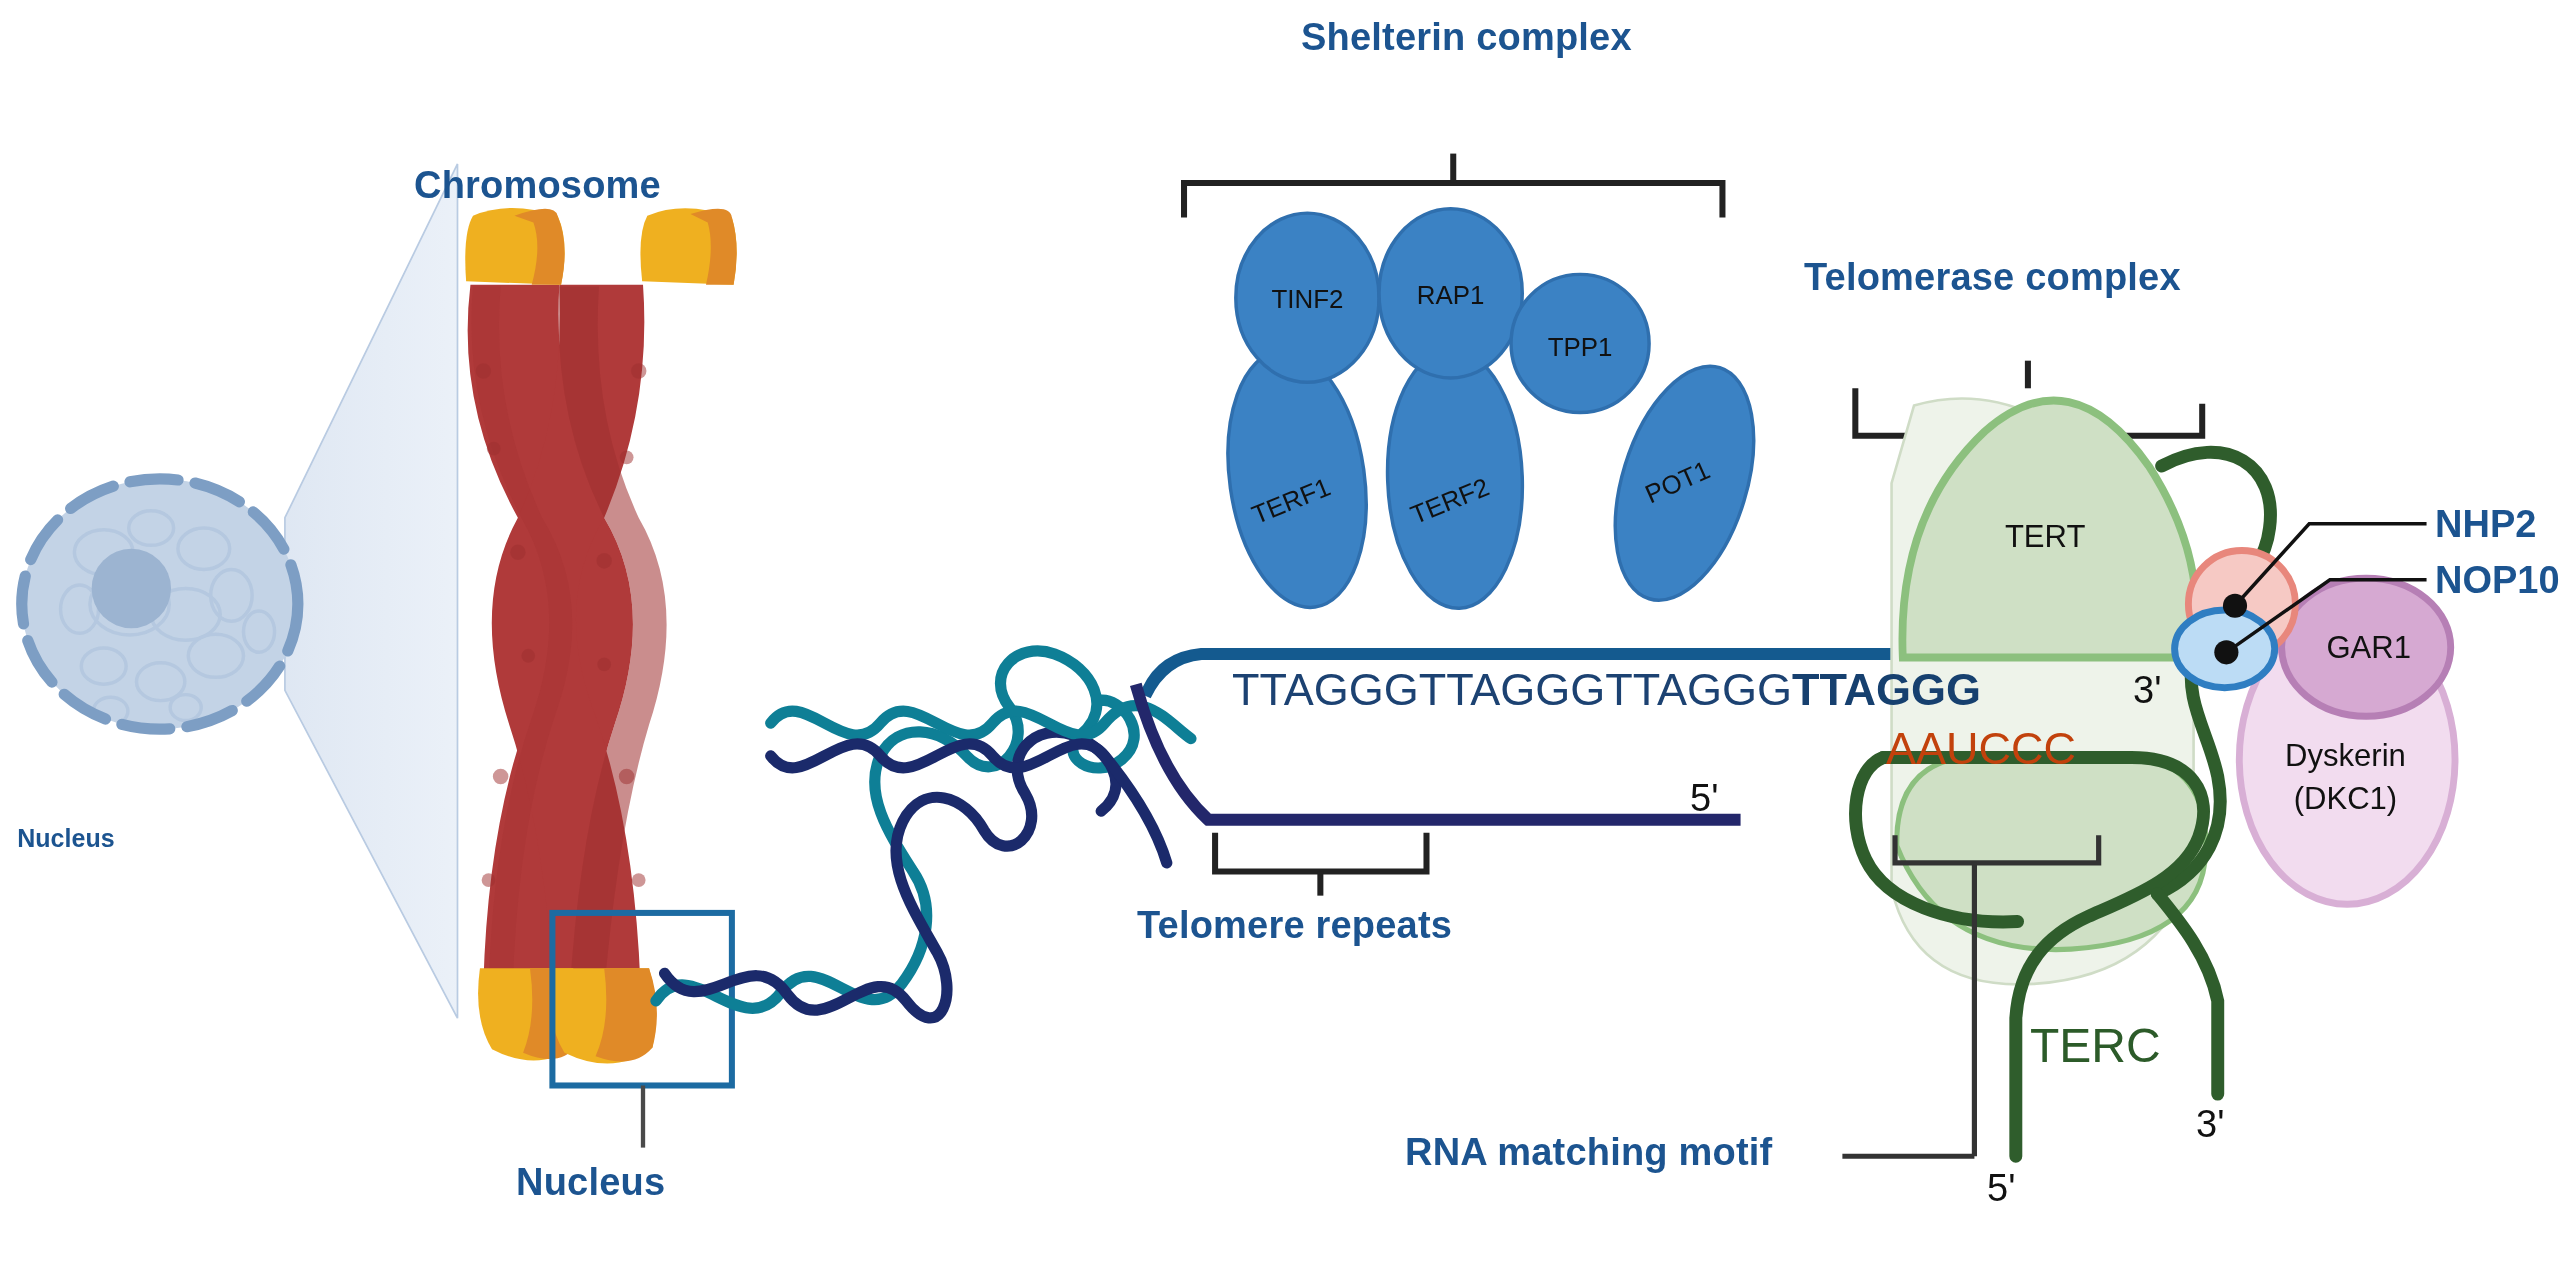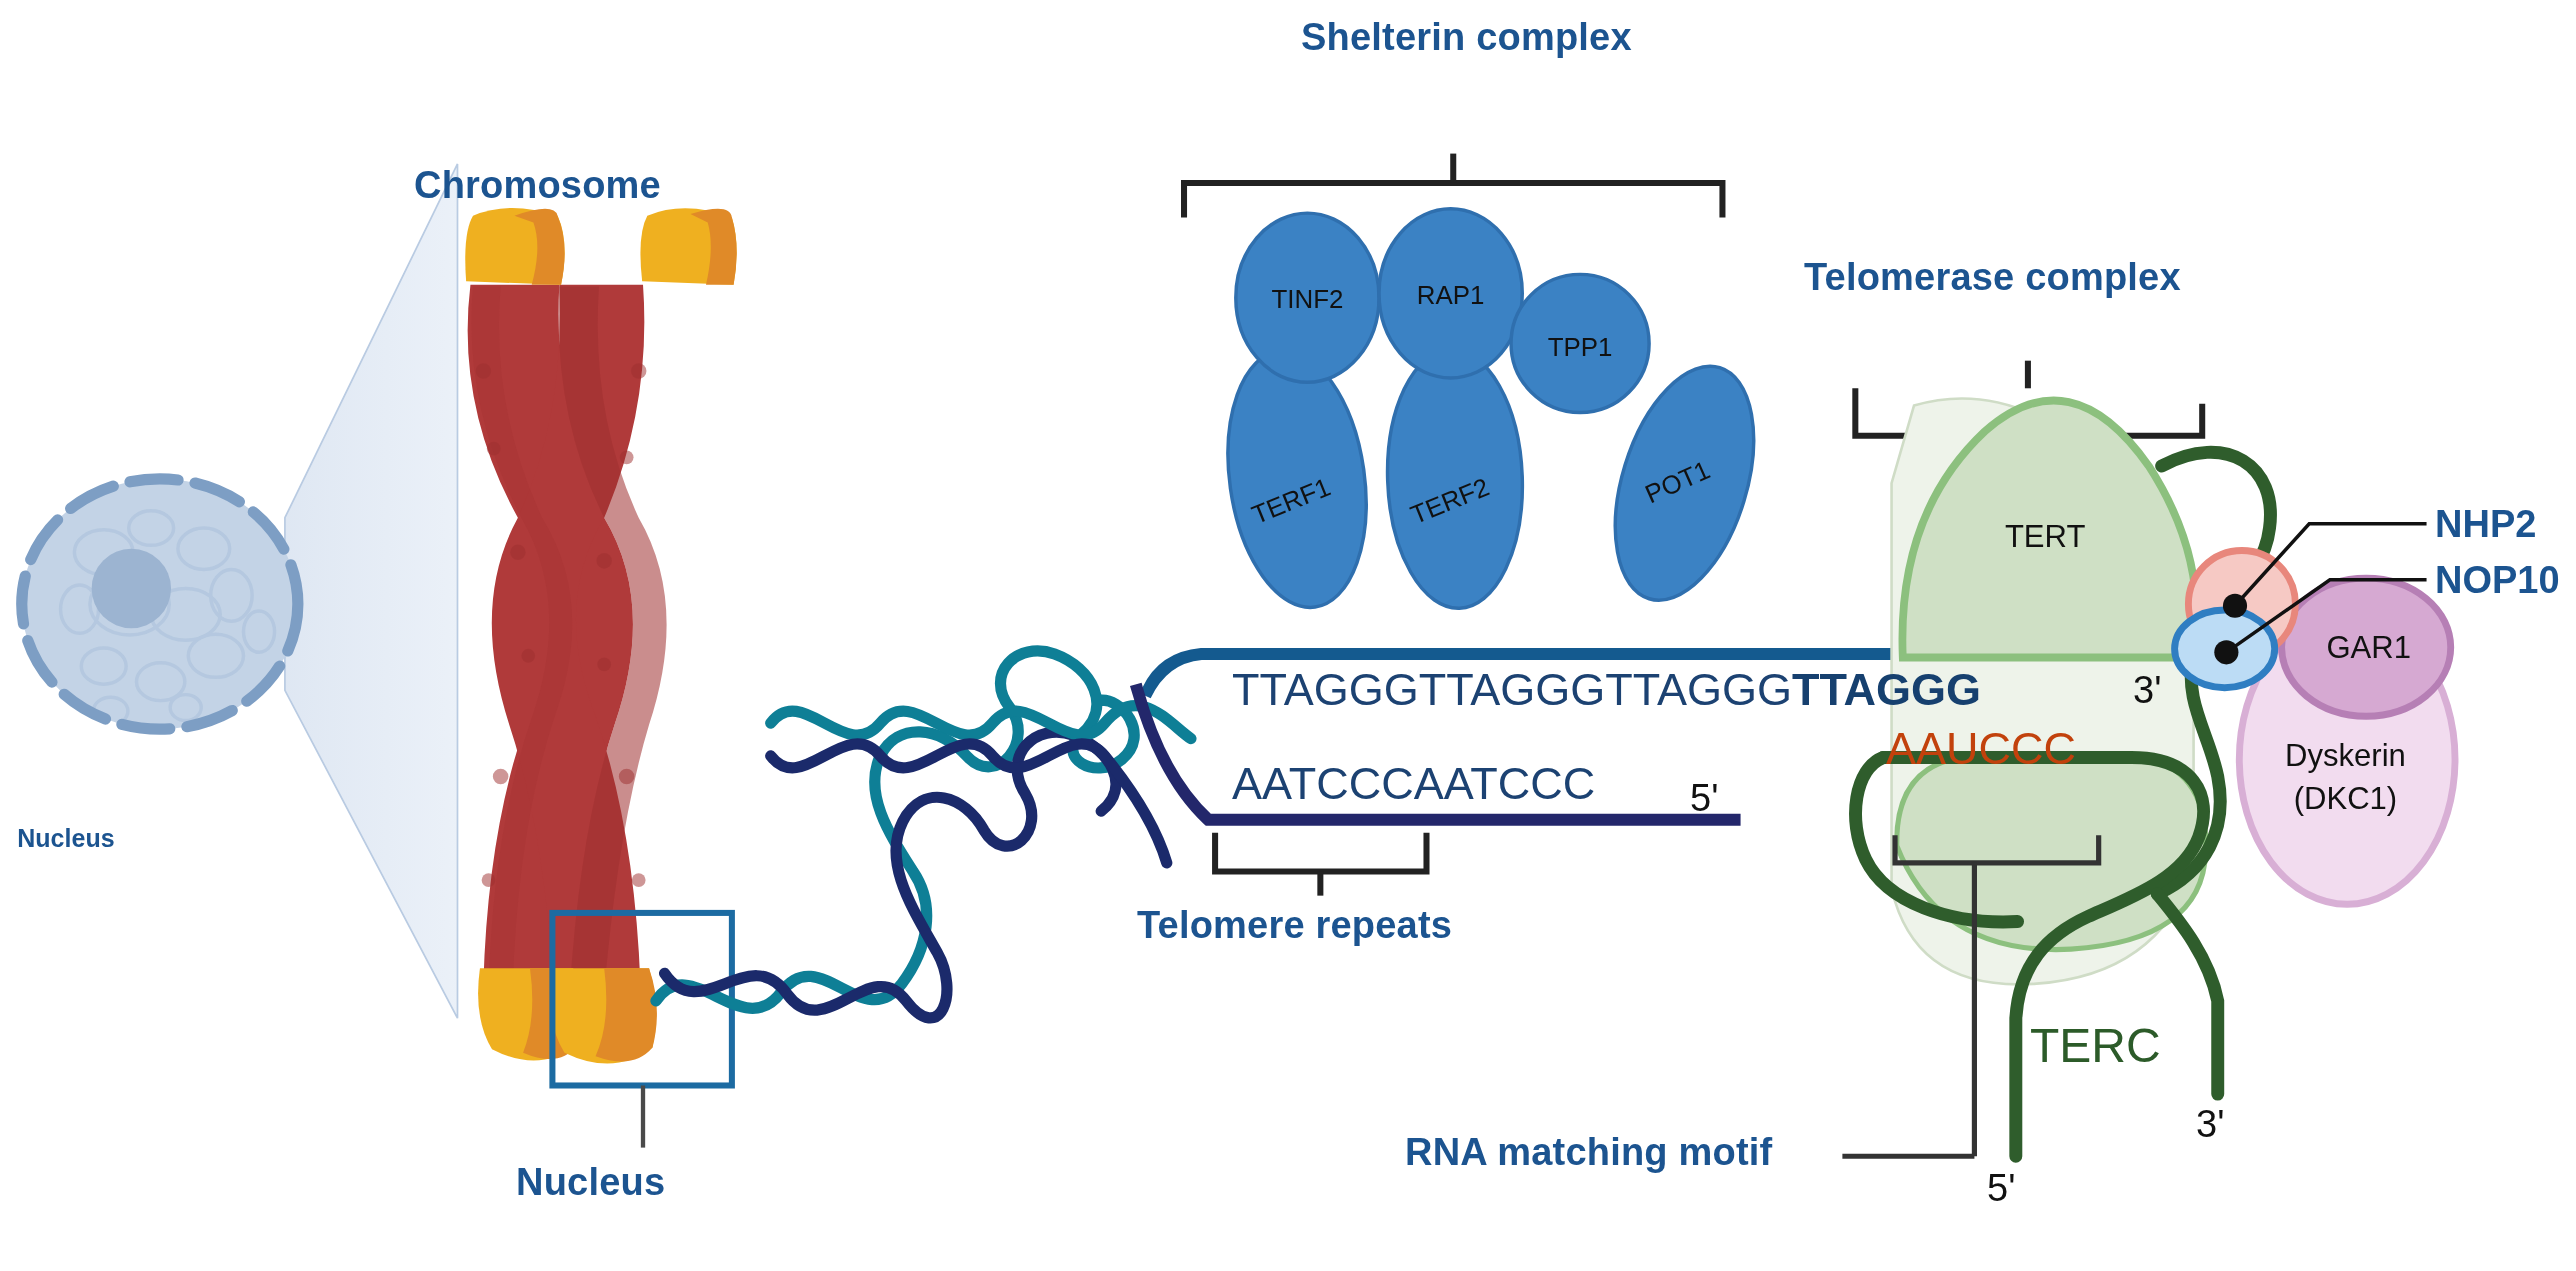--- a/index.html
+++ b/index.html
@@ -263,21 +263,20 @@
 
 <div class="lbl hdr" style="left:1137px;top:904px;">Telomere repeats</div>
 
 <div class="lbl seqtxt" style="left:1232px;top:664px;">
   <span class="seq-top">TTAGGGTTAGGGTTAGGG</span><span class="seq-bold">TTAGGG</span>
 </div>
 
 <div class="lbl hdr" style="left:1405px;top:1131px;">RNA matching motif</div>
 <div class="lbl prime" style="left:2133px;top:669px;">3'</div>
 
-<div class="lbl seqtxt seq-top" style="left:1232px;top:758px;">AATCCCAATCCC</div>
 <div class="lbl prime" style="left:1690px;top:777px;">5'</div>
 
 <div class="lbl seq-rna" style="left:1886px;top:723px;">AAUCCC</div>
 
 <div class="lbl sidelbl" style="left:2435px;top:503px;">NHP2</div>
 <div class="lbl sidelbl" style="left:2435px;top:559px;">NOP10</div>
 
 <div class="lbl terclbl" style="left:2030px;top:1018px;">TERC</div>
 <div class="lbl prime" style="left:1987px;top:1167px;">5'</div>
 <div class="lbl prime" style="left:2196px;top:1103px;">3'</div>

